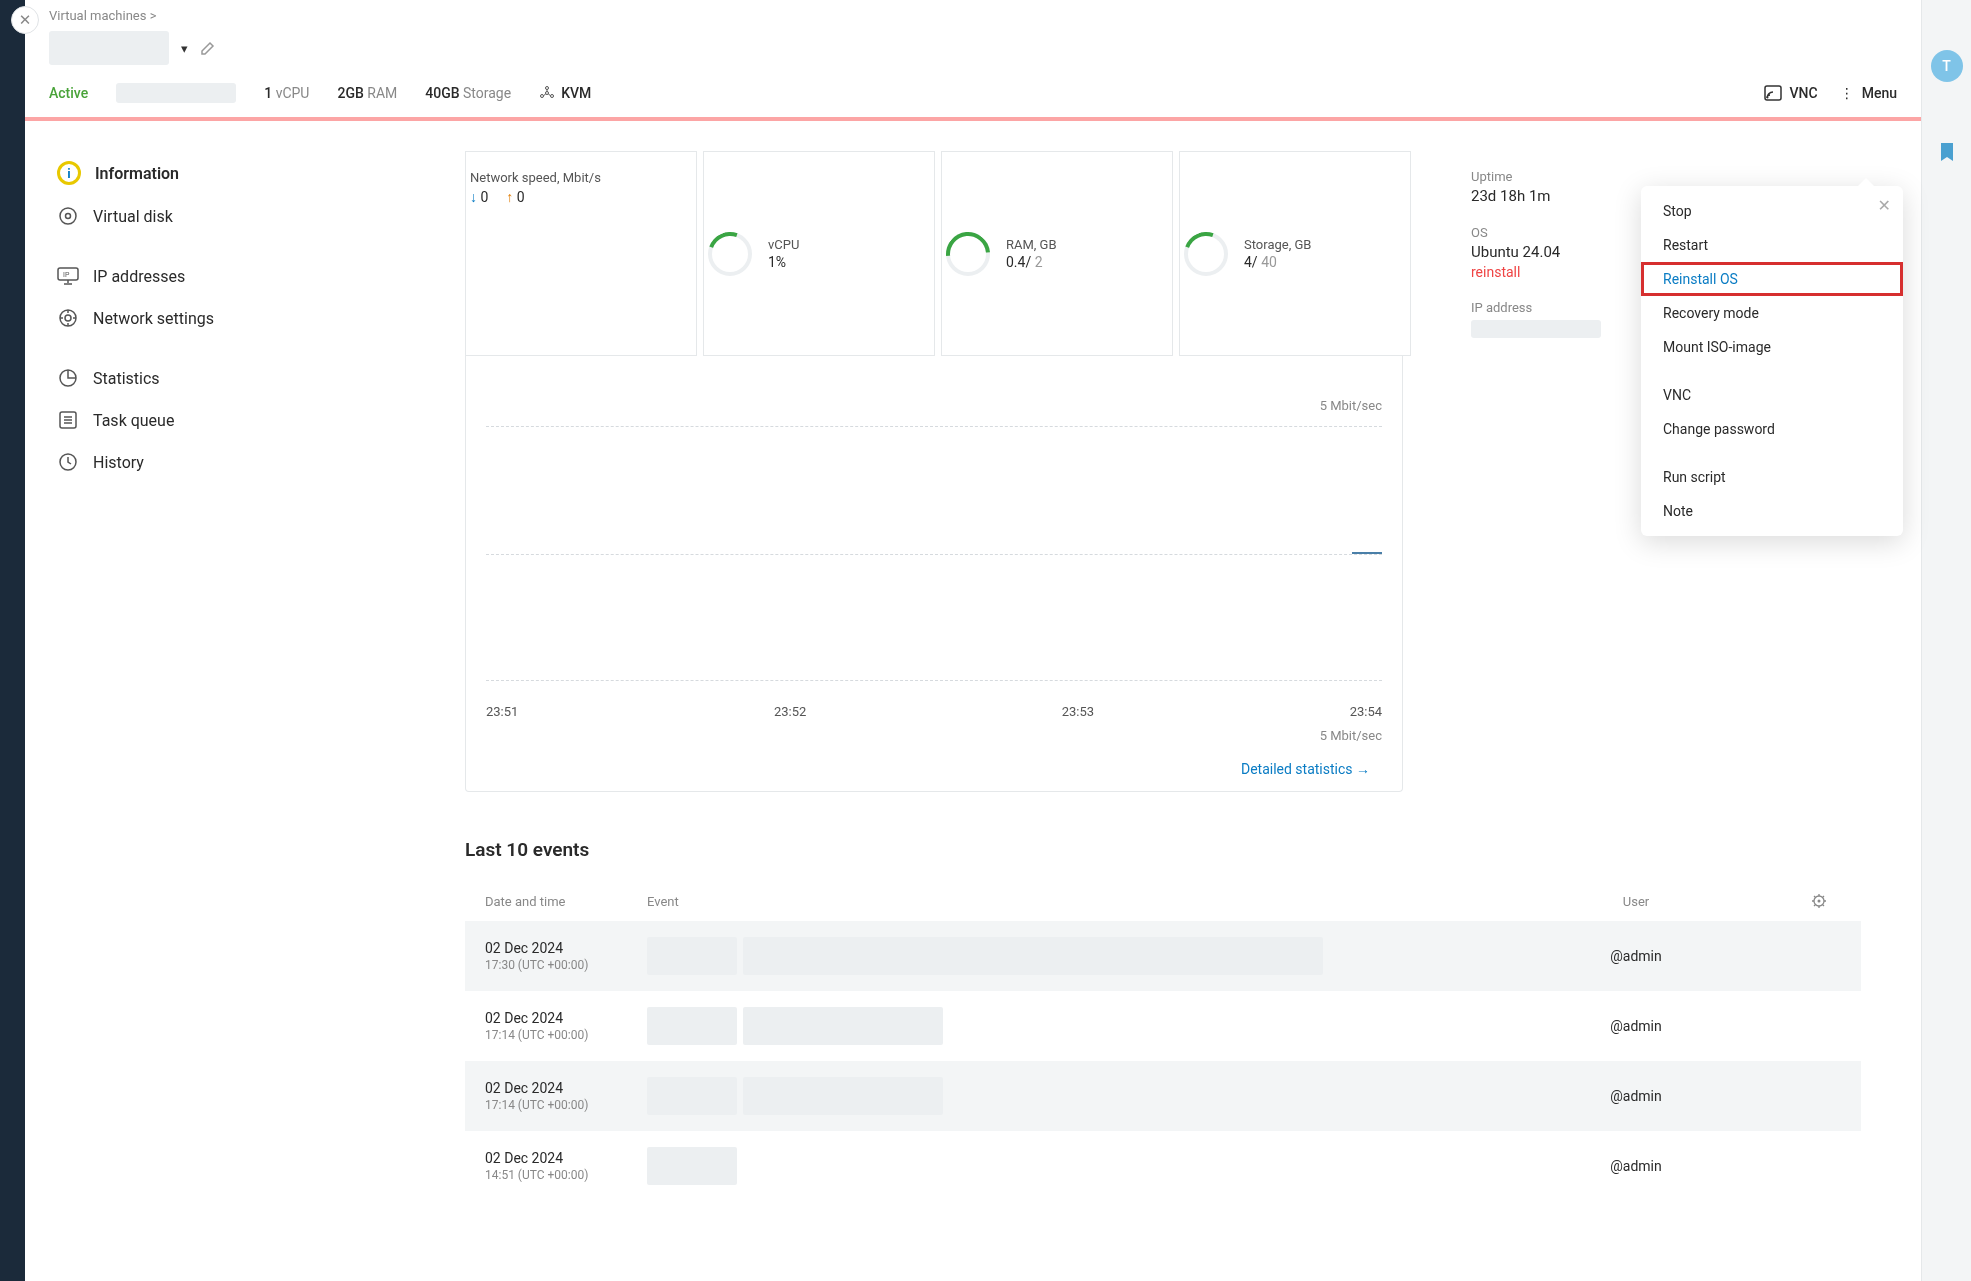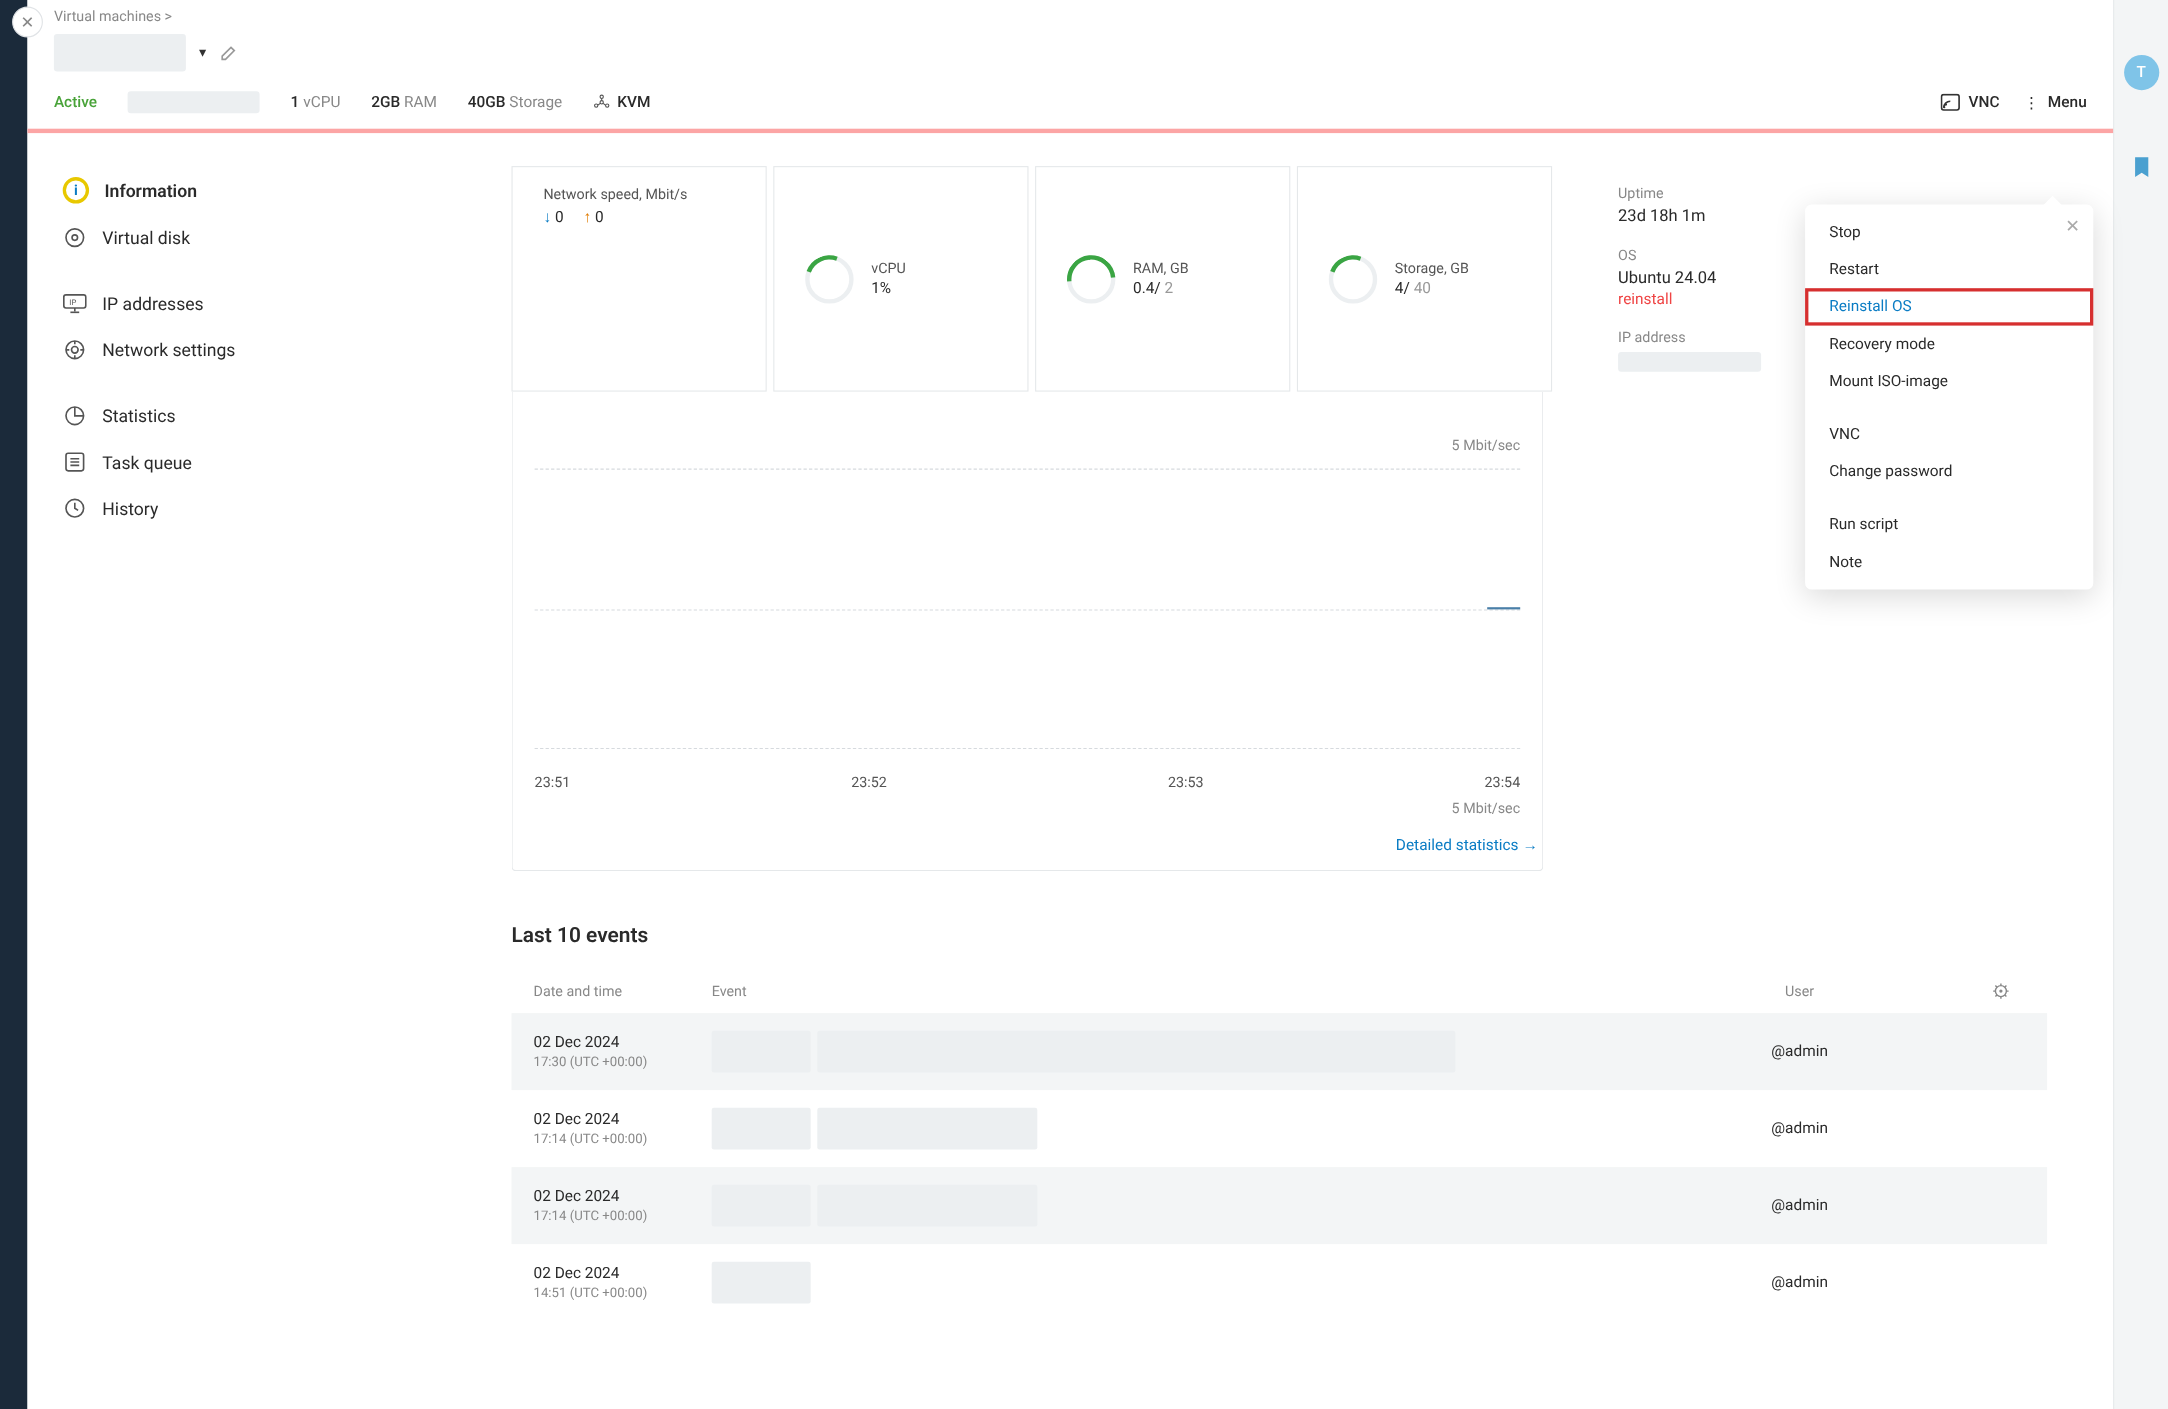--- a/index.html
+++ b/index.html
@@ -40,21 +40,21 @@
 .sidenav-item { display: flex; align-items: center; gap: 14px; padding: 10px 0; cursor: pointer; color: #2a2a2a; font-size: 16px; }
 .sidenav-item.active { font-weight: 600; }
 .sidenav-item.active .sidenav-icon { color: #0a7cc4; }
 .sidenav-icon { width: 22px; height: 22px; display: flex; align-items: center; justify-content: center; color: #555; }
 .sidenav-icon.info-circle { width: 24px; height: 24px; border: 3px solid #e8c800; border-radius: 50%; background: #fff; color: #0a7cc4; font-weight: bold; font-size: 13px; }
 .sidenav-gap { height: 18px; }
 
 .panel { flex: 1; padding: 30px 60px 30px 0; }
 
 .gauges-row { display: flex; gap: 6px; }
-.gauge-card { border: 1px solid #e5e8ea; border-radius: 0; padding: 18px 28px; display: flex; align-items: center; gap: 16px; }
+.gauge-card { border: 1px solid #e5e8ea; border-radius: 0; padding: 18px 4px; display: flex; align-items: center; gap: 16px; }
 .gauge-card.first { width: 232px; flex-direction: column; align-items: flex-start; gap: 4px; }
 .gauge-card.g { width: 232px; }
 .gauge-card.last { border: none; padding-left: 54px; width: 280px; flex-direction: column; align-items: flex-start; gap: 3px; }
 .netspeed-lbl { font-size: 13px; color: #555; }
 .netspeed-vals { display: flex; gap: 18px; font-size: 14px; }
 .arrow-down { color: #0a7cc4; }
 .arrow-up { color: #e07b00; }
 
 .gauge { width: 44px; height: 44px; border-radius: 50%; position: relative; }
 .gauge::before { content: ""; position: absolute; inset: 0; border-radius: 50%; border: 4px solid #eceff1; }
@@ -73,21 +73,21 @@
 .chart-box { border: 1px solid #e5e8ea; border-top: none; border-radius: 0 0 4px 4px; width: 938px; padding: 20px; position: relative; height: 436px; }
 .chart-ylabel { position: absolute; right: 20px; top: 42px; font-size: 13px; color: #888; }
 .chart-area { position: absolute; left: 20px; right: 20px; top: 70px; bottom: 110px; }
 .dashed { position: absolute; left: 0; right: 0; border-top: 1px dashed #d6dade; }
 .dashed.d1 { top: 0; }
 .dashed.d2 { top: 50%; }
 .dashed.d3 { bottom: 0; }
 .chart-line { position: absolute; right: 0; bottom: 50%; width: 30px; height: 2px; background: #4a7fa8; }
 .chart-xticks { position: absolute; left: 20px; right: 20px; bottom: 72px; display: flex; justify-content: space-between; font-size: 13px; color: #555; }
 .chart-ylabel2 { position: absolute; right: 20px; bottom: 48px; font-size: 13px; color: #888; }
-.detailed-link { position: absolute; right: 4px; bottom: 14px; color: #0a7cc4; font-size: 14px; cursor: pointer; }
+.detailed-link { position: absolute; right: 32px; bottom: 14px; color: #0a7cc4; font-size: 14px; cursor: pointer; }
 
 .events-title { font-size: 19px; font-weight: 600; margin-top: 46px; margin-bottom: 20px; }
 .events-table { width: 100%; }
 .events-head { display: flex; padding: 12px 20px; font-size: 13px; color: #888; align-items: center; }
 .col-date { width: 162px; }
 .col-event { flex: 1; }
 .col-user { width: 350px; text-align: center; }
 .col-gear { width: 30px; text-align: right; color: #888; cursor: pointer; }
 .events-row { display: flex; padding: 16px 20px; align-items: center; }
 .events-row.alt { background: #f3f5f6; }

